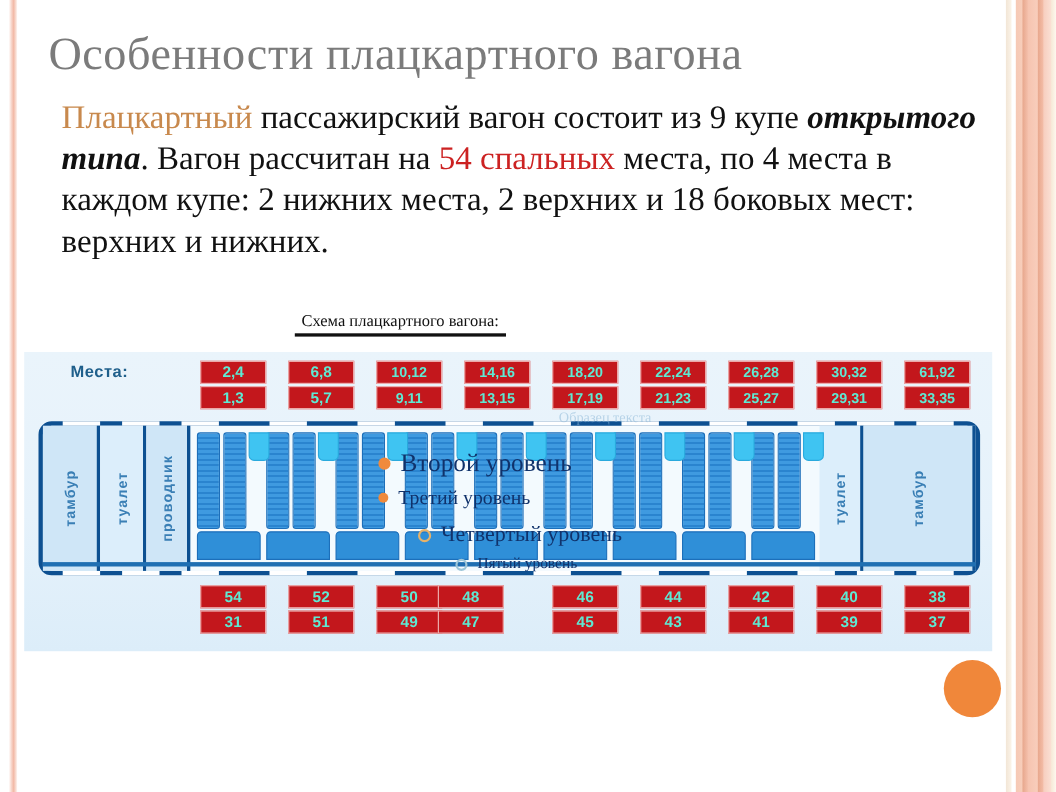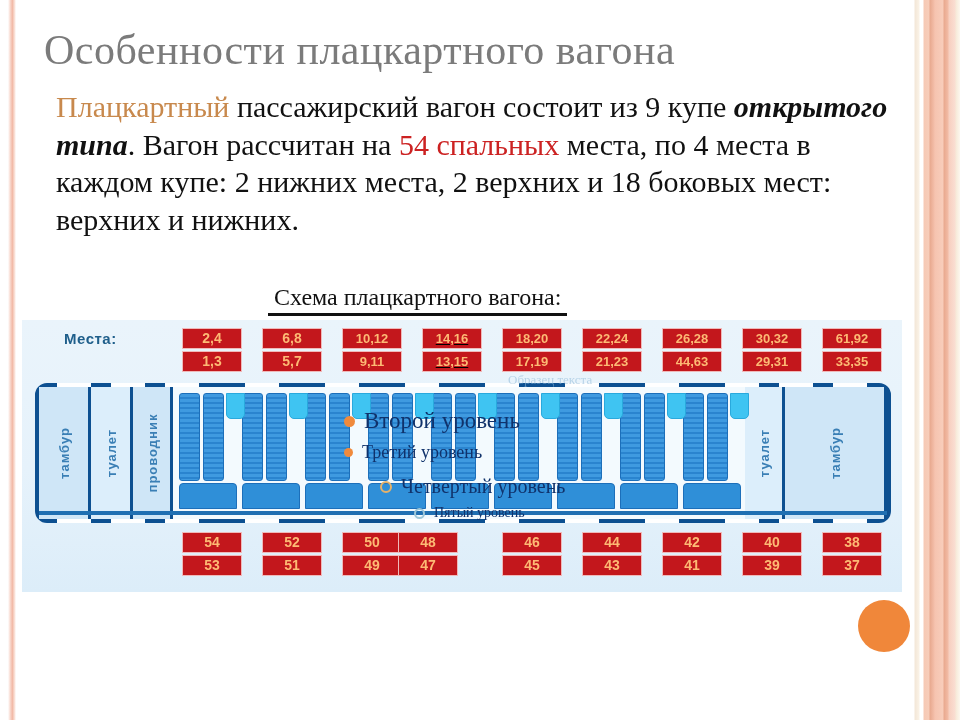--- a/index.html
+++ b/index.html
@@ -45,21 +45,21 @@
     font-size:30px;line-height:1.25;color:#111111;
     font-family:"Liberation Serif", serif;
   }
   .para .hl-orange{color:#c8894d;}
   .para .hl-red{color:#cc2222;}
   .para .bi{font-weight:bold;font-style:italic;}
 
   
   .scheme-caption{
     position:absolute;left:268px;top:284px;
-    font-size:24px;color:#111;
+    font-size:15px;color:#111;
     border-bottom:3px solid #111;
     padding:0 6px 2px 6px;
     font-family:"Liberation Serif", serif;
   }
 
   
   .diagram{
     position:absolute;left:22px;top:320px;width:880px;height:272px;
     background:linear-gradient(to bottom,#eaf4fb 0%,#e6f2fb 55%,#dcedf9 100%);
   }
@@ -67,21 +67,21 @@
   .mesta-label{
     position:absolute;left:42px;top:10px;
     font-family:"Liberation Sans", sans-serif;
     font-size:15px;font-weight:bold;color:#1f5f8b;
     letter-spacing:0.5px;
   }
 
   
   .chip-col{position:absolute;width:60px;}
   .chip{
-    background:#c3171c;color:#fdba74;
+    background:#c3171c;color:#5eead4;
     font-family:"Liberation Sans", sans-serif;
     font-size:14px;font-weight:bold;
     text-align:center;line-height:19px;height:19px;
     border:1px solid #f0b9b9;
     letter-spacing:0px;
   }
   .chip + .chip{margin-top:2px;}
   .chip.wide{font-size:13px;}
 
   
@@ -193,35 +193,35 @@
         <div class="chip">1,3</div>
       </div>
       <div class="chip-col" style="left: 240px; top: 8px;">
         <div class="chip">6,8</div>
         <div class="chip">5,7</div>
       </div>
       <div class="chip-col" style="left: 320px; top: 8px;">
         <div class="chip wide">10,12</div>
         <div class="chip wide">9,11</div>
       </div>
-      <div class="chip-col" style="left: 400px; top: 8px; text-decoration: underline;">
+      <div class="chip-col" style="left: 400px; top: 8px;">
         <div class="chip wide">14,16</div>
         <div class="chip wide">13,15</div>
       </div>
       <div class="chip-col" style="left: 480px; top: 8px;">
         <div class="chip wide">18,20</div>
         <div class="chip wide">17,19</div>
       </div>
       <div class="chip-col" style="left: 560px; top: 8px;">
         <div class="chip wide">22,24</div>
         <div class="chip wide">21,23</div>
       </div>
       <div class="chip-col" style="left: 640px; top: 8px;">
         <div class="chip wide">26,28</div>
-        <div class="chip wide">44,63</div>
+        <div class="chip wide">25,27</div>
       </div>
       <div class="chip-col" style="left: 720px; top: 8px;">
         <div class="chip wide">30,32</div>
         <div class="chip wide">29,31</div>
       </div>
       <div class="chip-col" style="left: 800px; top: 8px;">
         <div class="chip wide">61,92</div>
         <div class="chip wide">33,35</div>
       </div>
     </div>
@@ -313,21 +313,21 @@
         <div class="side-berth" style="left: 644px; width: 58px;"></div>
       </div>
     <div class="corridor-line"></div>
   </div>
 
   <div class="watermark">Образец текста</div>
 
   <div id="bottom-chips">
       <div class="chip-col" style="left: 160px; top: 212px;">
         <div class="chip">54</div>
-        <div class="chip">53</div>
+        <div class="chip">31</div>
       </div>
       <div class="chip-col" style="left: 240px; top: 212px;">
         <div class="chip">52</div>
         <div class="chip">51</div>
       </div>
       <div class="chip-col" style="left: 320px; top: 212px;">
         <div class="chip">50</div>
         <div class="chip">49</div>
       </div>
       <div class="chip-col" style="left: 376px; top: 212px;">

